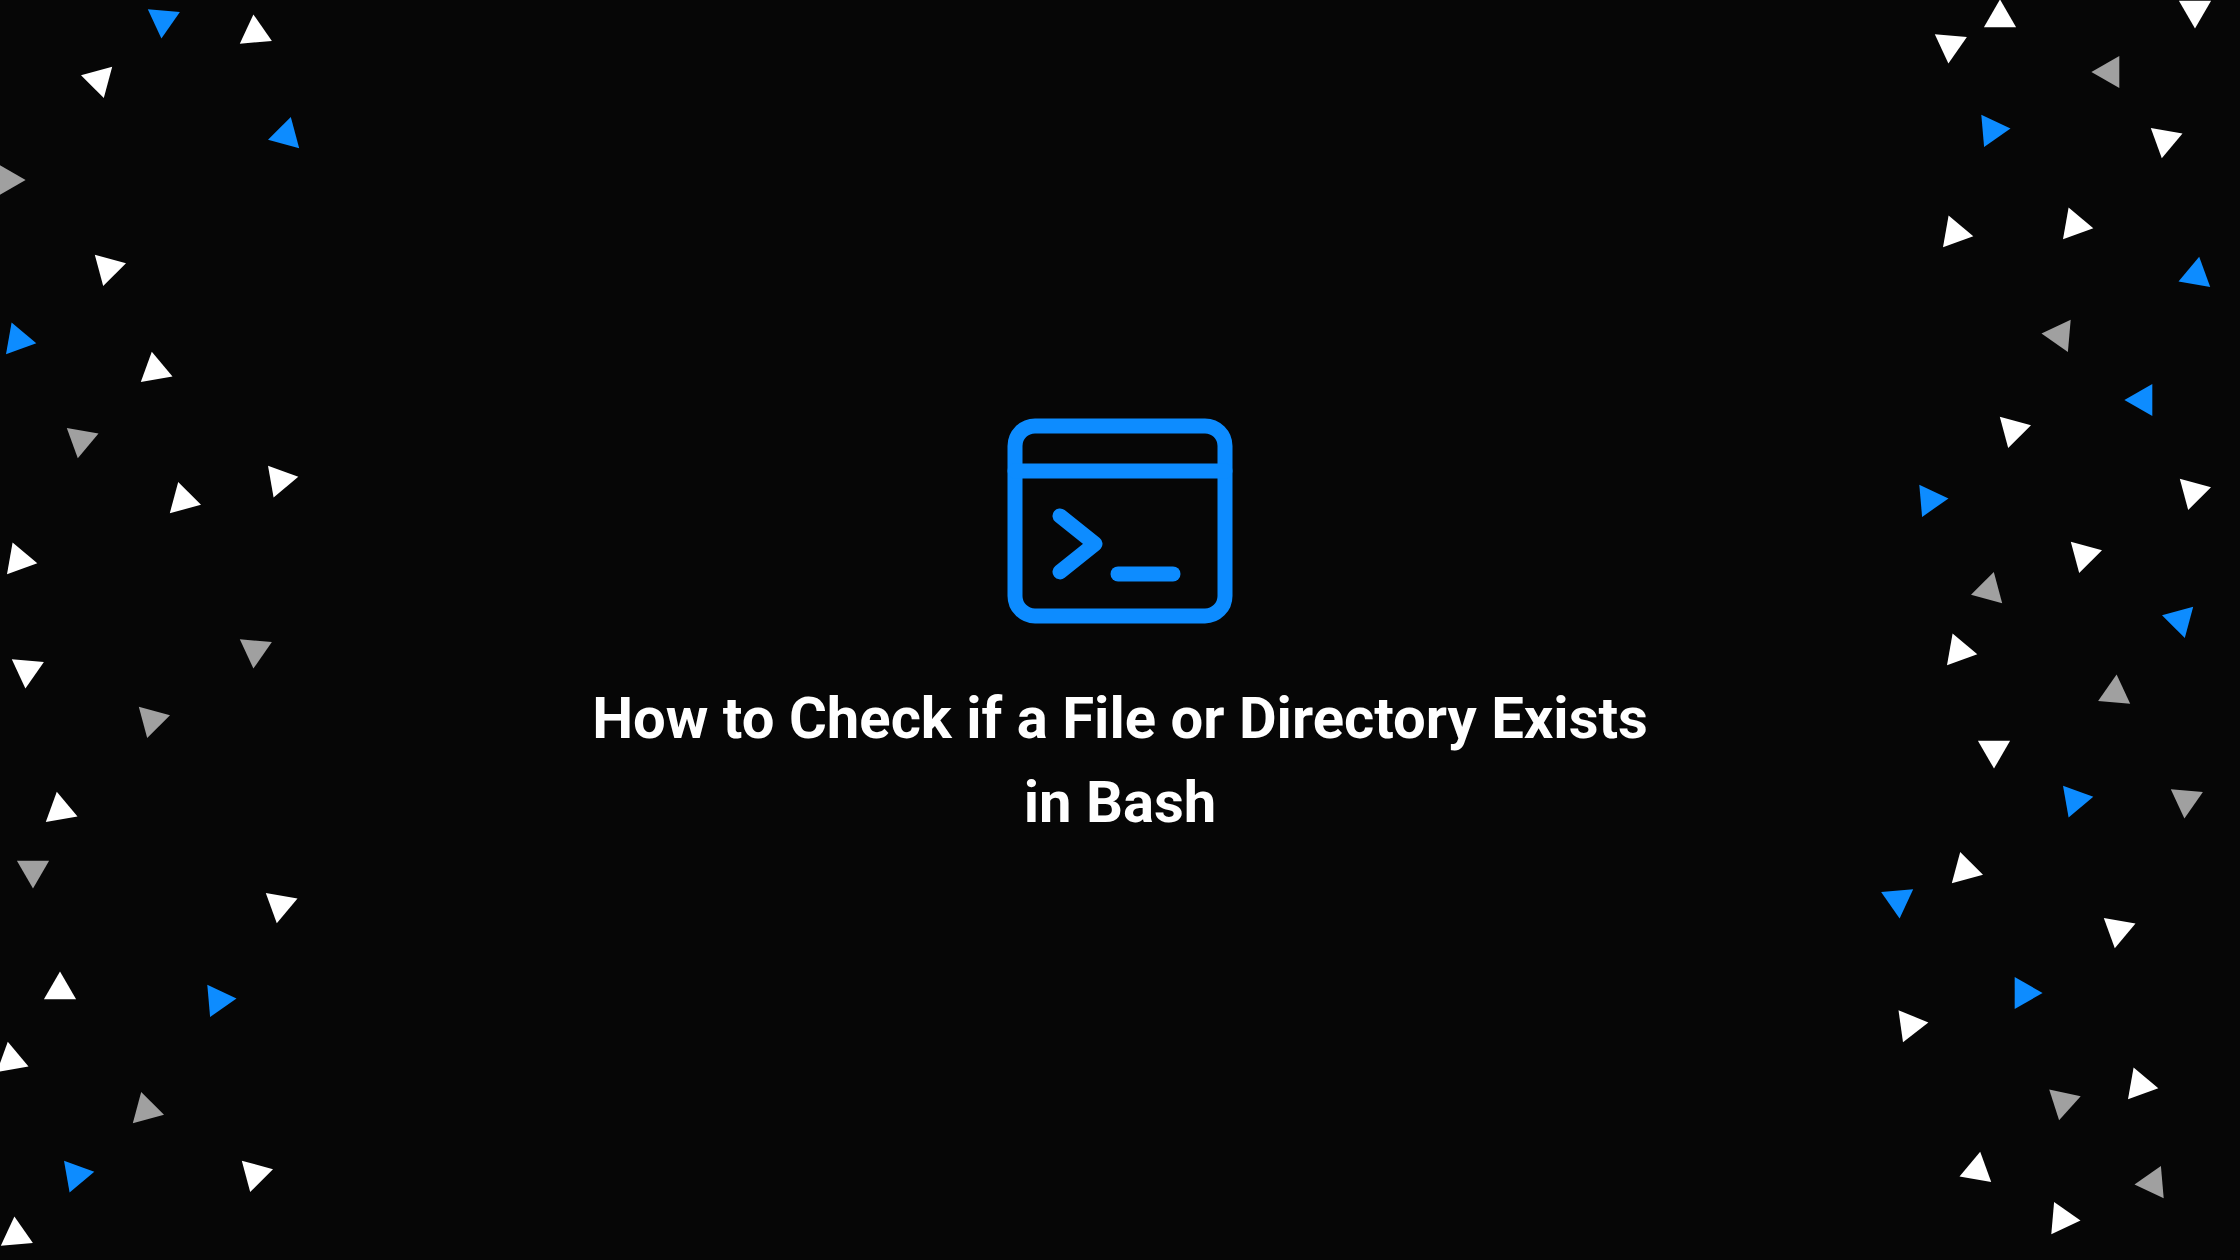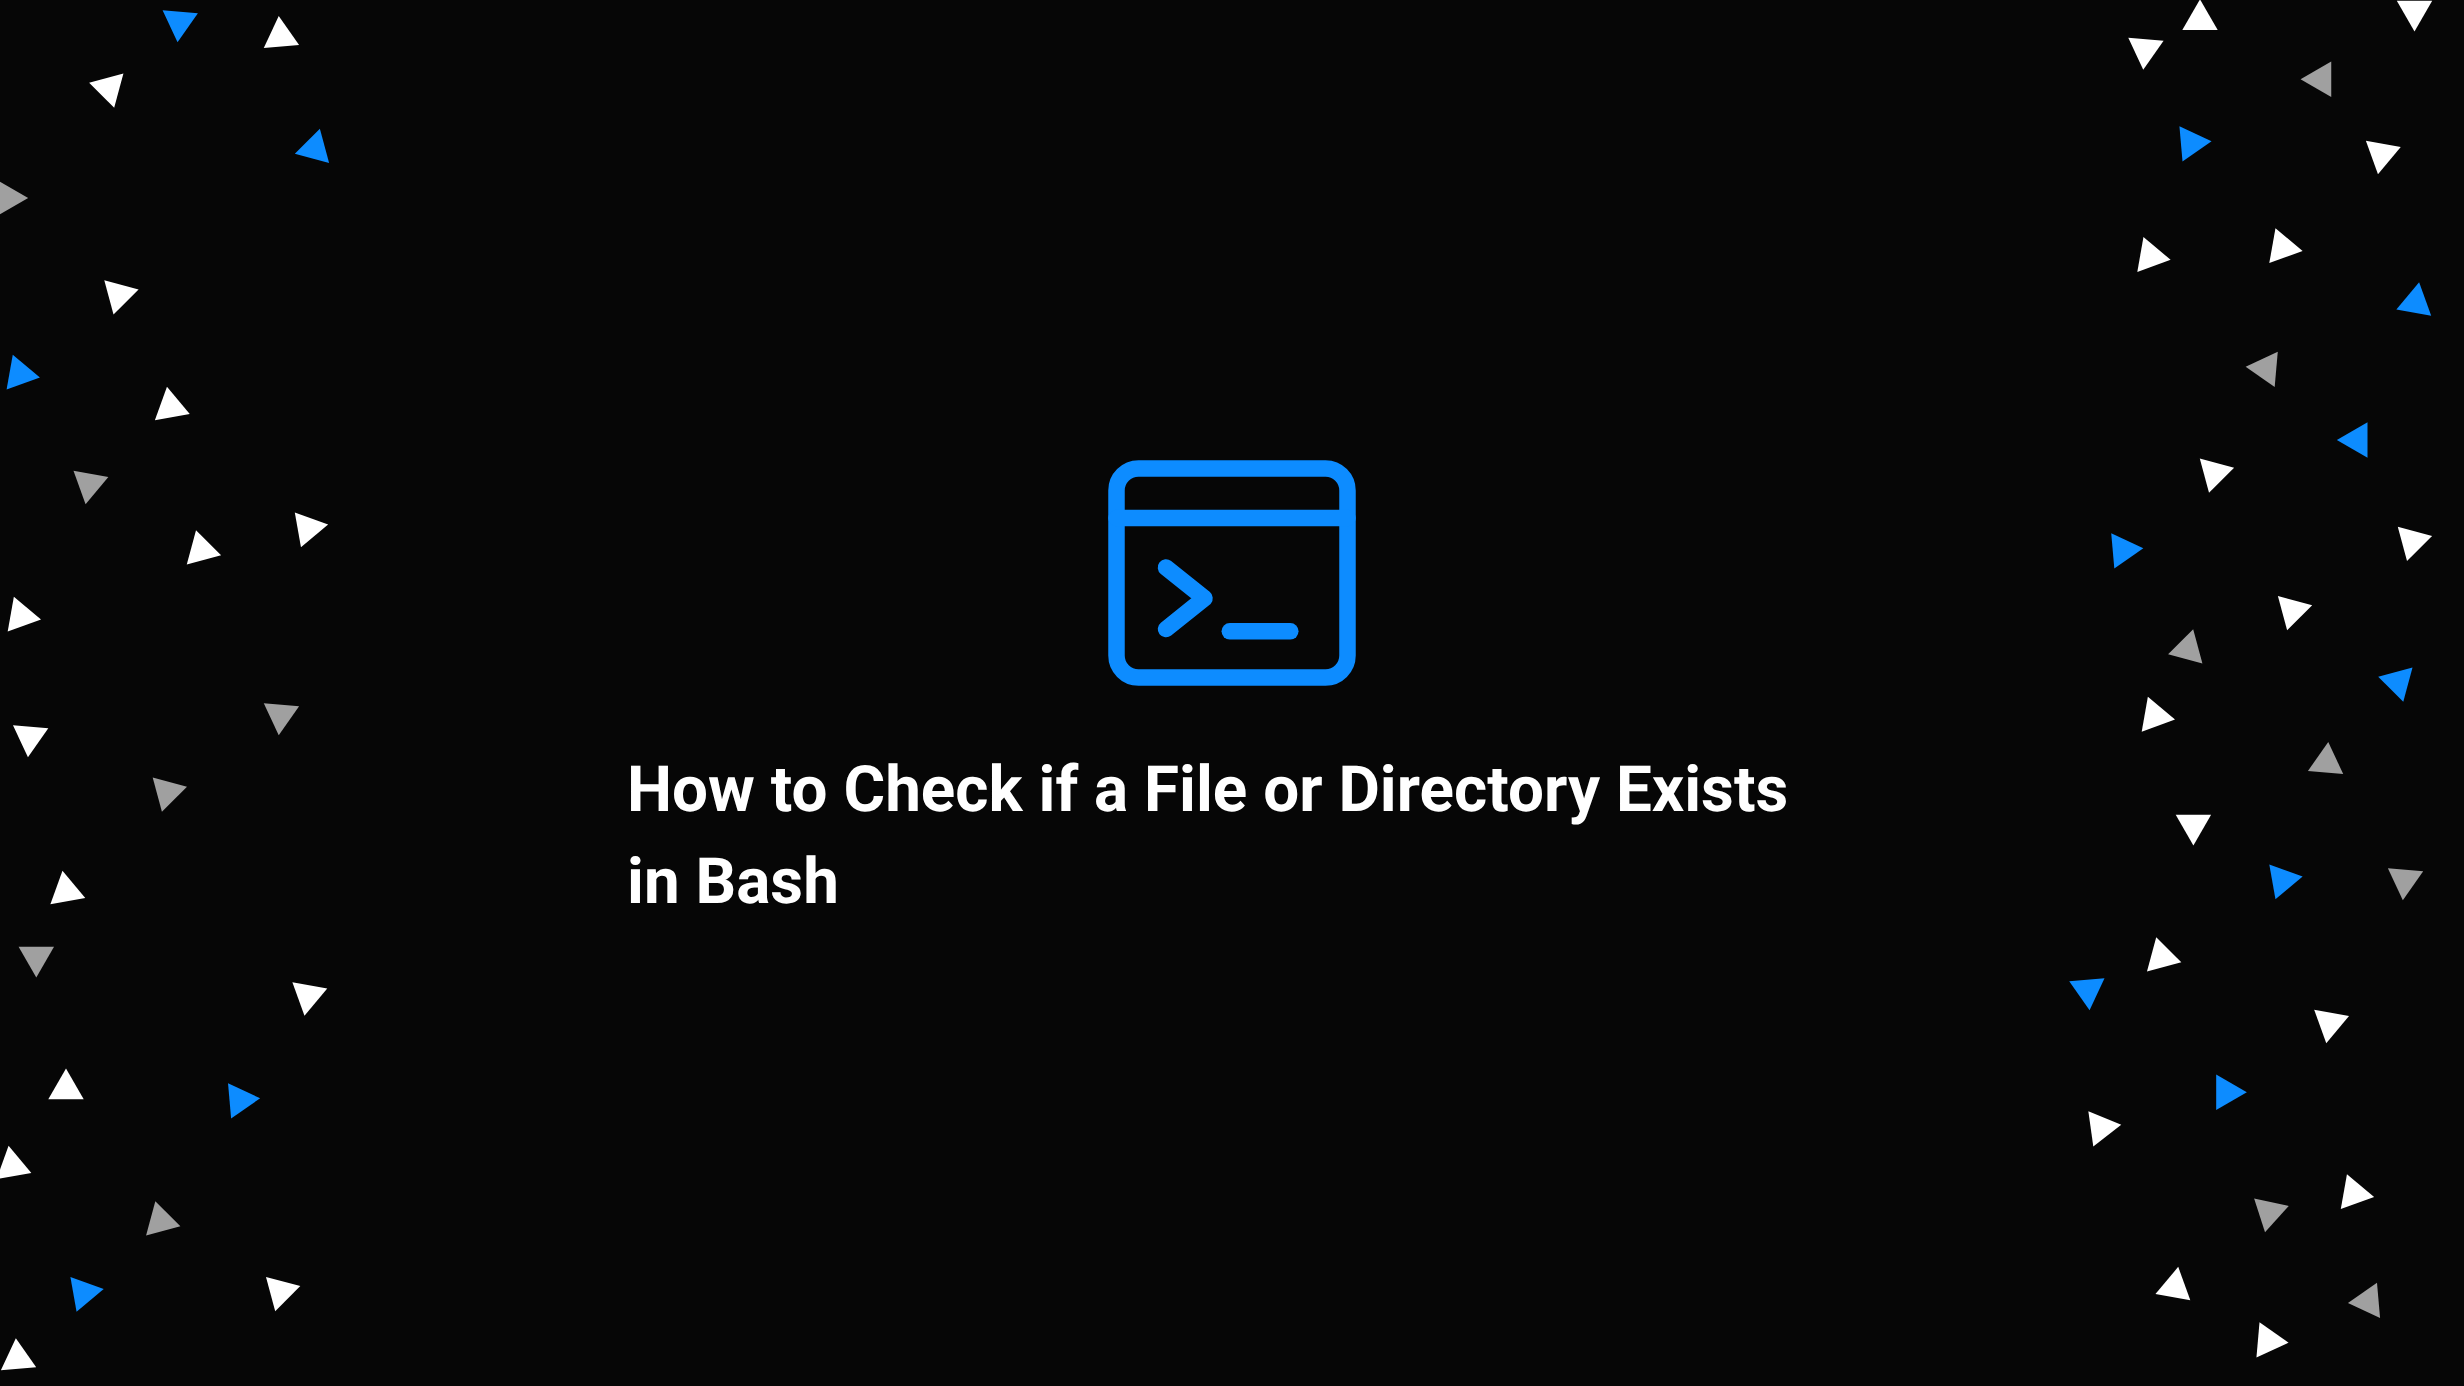--- a/index.html
+++ b/index.html
@@ -12,21 +12,21 @@
       font-family: -apple-system, BlinkMacSystemFont, "Segoe UI", Roboto, "Helvetica Neue", sans-serif;
     }
     .container {
       position: absolute;
       top: 50%;
       left: 50%;
       transform: translate(-50%, -50%);
       display: flex;
       flex-direction: column;
       align-items: center;
-      text-align: left;
+      text-align: center;
     }
     .terminal-icon {
       width: 230px;
       height: 210px;
       margin-bottom: 50px;
     }
     .title {
       color: #ffffff;
       font-size: 58px;
       font-weight: 700;

